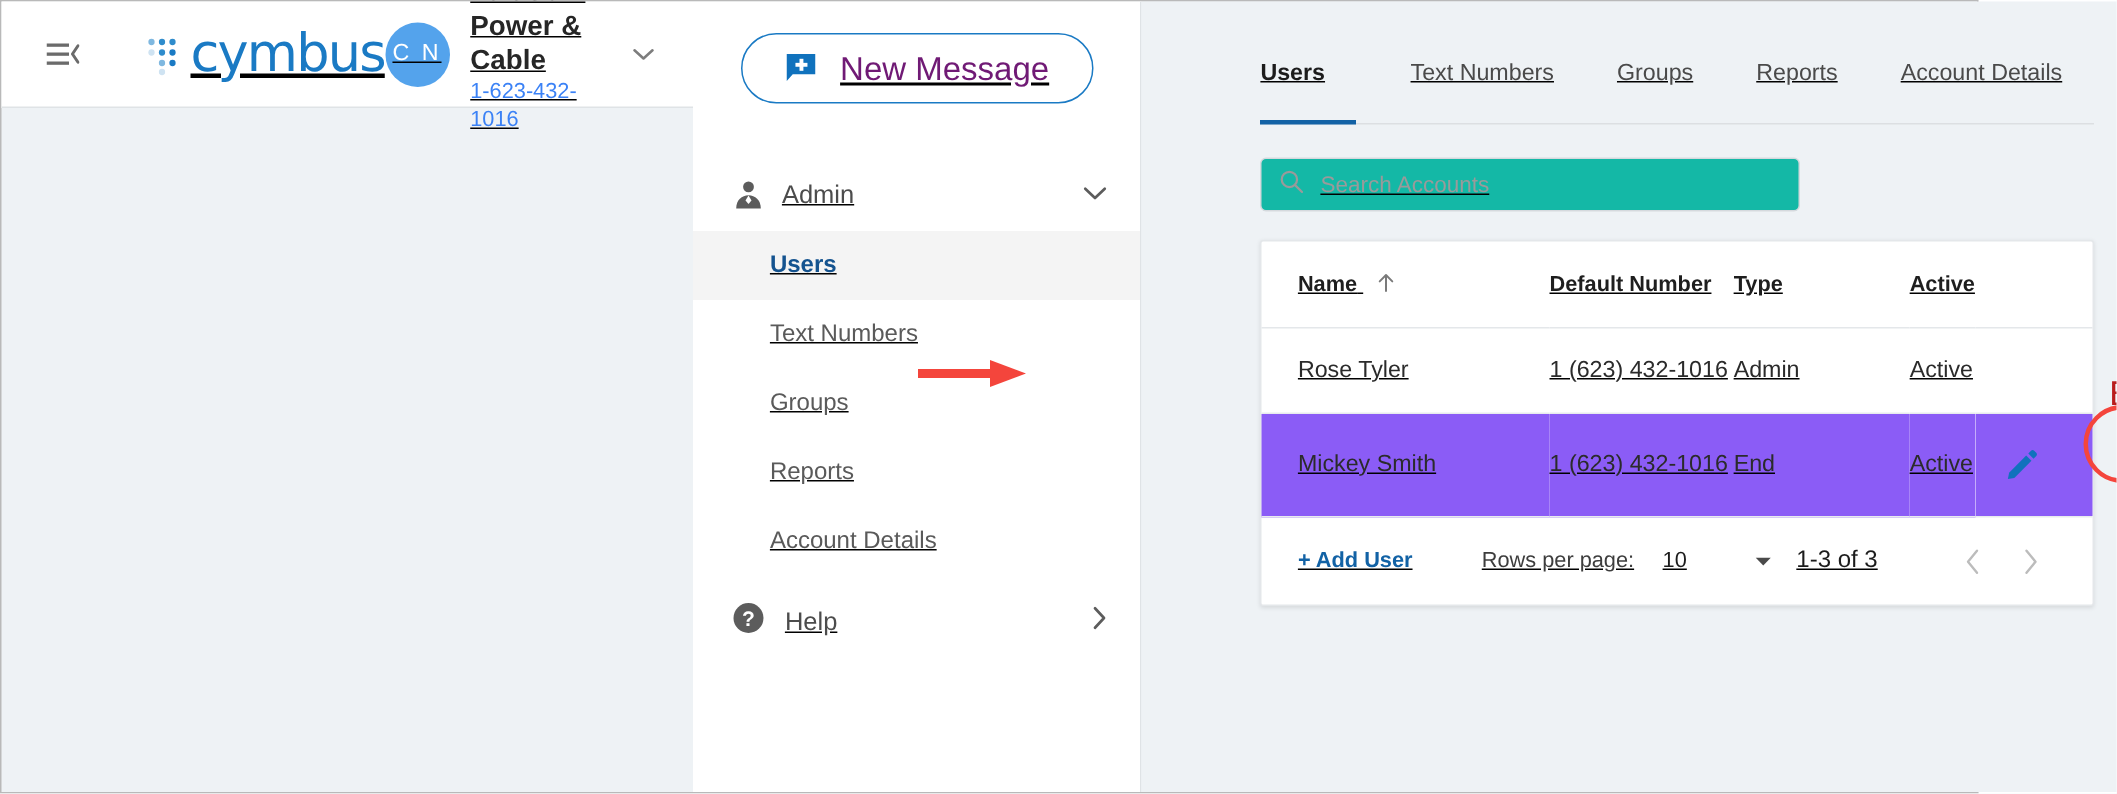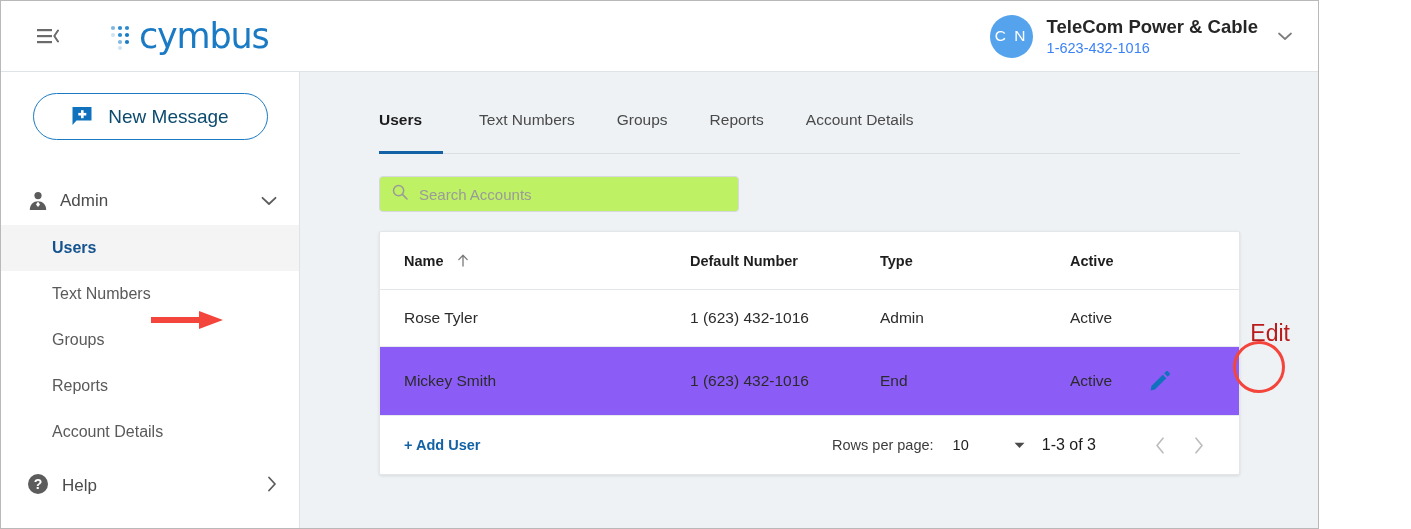--- a/index.html
+++ b/index.html
@@ -8,21 +8,22 @@
     font-family: "Liberation Sans", sans-serif;
     background: #ffffff;
     overflow: hidden;
   }
   .app {
     position: relative;
     width: 1319px; height: 529px;
     border: 1px solid #b9b9b9;
     background: #eef2f5;
     display: flex;
-    flex-direction: column;
+    flex-direction: row;
+    text-decoration: underline;
   }
 
   
   .header {
     height: 71px;
     min-height: 71px;
     background: #ffffff;
     border-bottom: 1px solid #dfe3e6;
     display: flex;
     align-items: center;
@@ -93,21 +94,21 @@
   .new-message-btn {
     margin: 0 auto;
     width: 235px; height: 47px;
     border: 1.5px solid #1a7ac4;
     border-radius: 24px;
     display: flex; align-items: center; justify-content: center;
     cursor: pointer;
     background: #ffffff;
   }
   .nm-icon { margin-right: 15px; display: flex; }
-  .nm-label { font-size: 19px; color: #0c4a6e; }
+  .nm-label { font-size: 22px; color: #701a75; }
 
   .nav { margin-top: 36px; }
   .nav-group {
     height: 49px;
     display: flex; align-items: center;
     padding-left: 26px; padding-right: 22px;
     cursor: pointer;
   }
   .nav-group-icon { width: 26px; display: flex; align-items: center; }
   .nav-group-label {
@@ -171,21 +172,21 @@
     content: "";
     position: absolute;
     left: 0; right: 21px; bottom: -1px;
     height: 3px; background: #1262a5;
   }
   .tab:first-child.active::after { right: 0; }
 
   .search-box {
     margin-top: 22px;
     width: 360px; height: 36px;
-    background: #bef264;
+    background: #14b8a6;
     border: 1px solid #d5d9dd;
     border-radius: 4px;
     display: flex; align-items: center;
     padding: 0 12px;
   }
   .search-box input {
     border: none; outline: none;
     font-family: "Liberation Sans", sans-serif;
     font-size: 15px;
     color: #3b3b3b;

